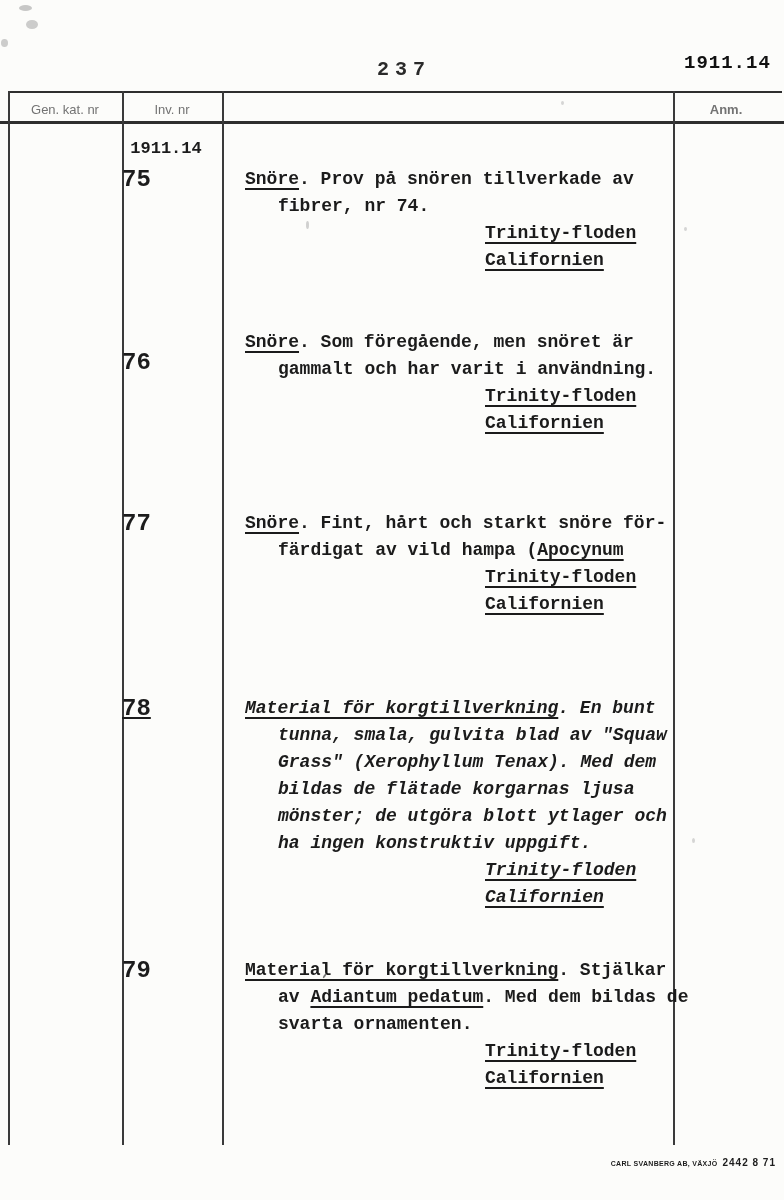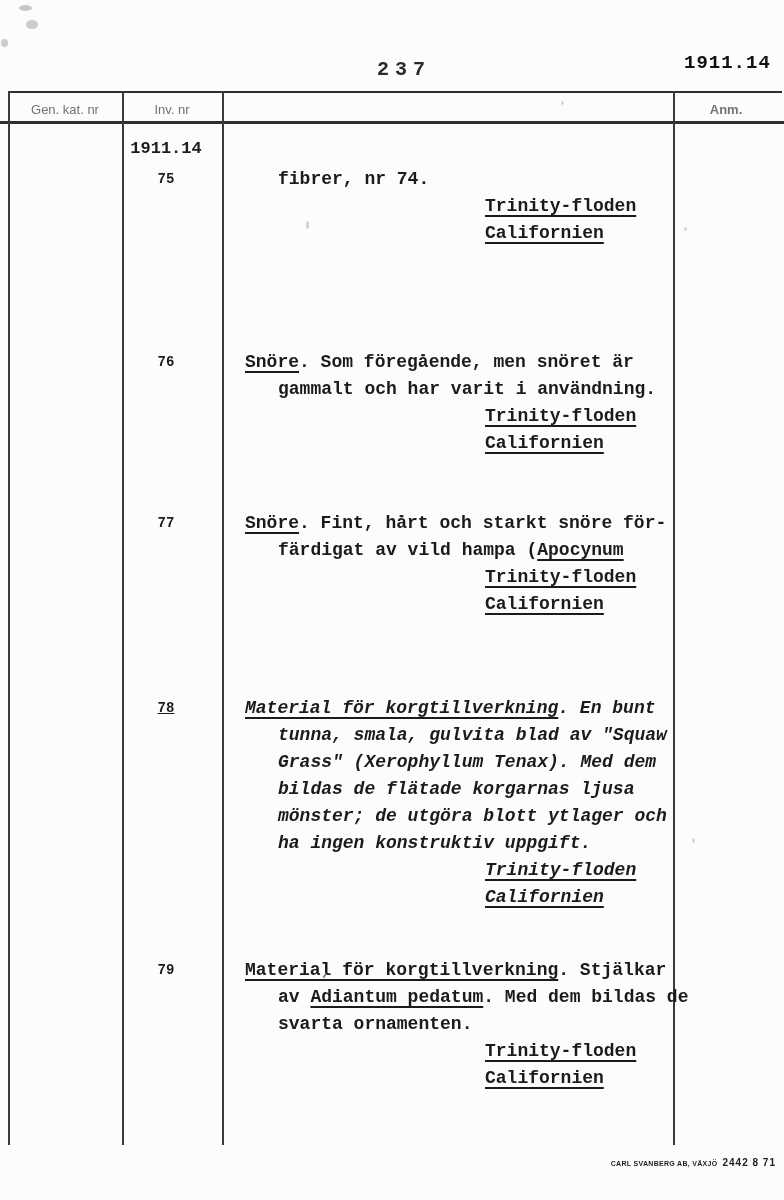--- a/index.html
+++ b/index.html
@@ -36,21 +36,21 @@
   #col-genkat{left:8px;width:114px;}
   #col-invnr{left:122px;width:100px;}
   #col-anm{left:673px;width:106px;font-weight:bold;}
   
   .inv-year{
     position:absolute;left:122px;width:88px;top:139px;
     text-align:center;font-size:17px;font-weight:700;letter-spacing:0px;
   }
   .inv-num{
     position:absolute;left:122px;width:88px;
-    text-align:center;font-size:14px;font-weight:700;line-height:27px;
+    font-size:24px;font-weight:700;line-height:27px;
   }
   .entry-body{
     position:absolute;left:245px;width:470px;
   }
   .line{
     height:27px;line-height:27px;font-size:18px;font-weight:700;
     white-space:pre;letter-spacing:0px;color:#1b1b1b;
   }
   .line.ind{padding-left:33px;}
   .line.loc{padding-left:240px;}
@@ -82,26 +82,27 @@
 
 <div class="col-header" id="col-genkat">Gen. kat. nr</div>
 <div class="col-header" id="col-invnr">Inv. nr</div>
 <div class="col-header" id="col-anm">Anm.</div>
 
 <div class="inv-year">1911.14</div>
 
 <div id="entries">
     <div class="inv-num" style="top: 166px;">75</div>
     <div class="entry-body" style="top: 166px;">
+      <div class="line"><span class="u">Snöre</span><span>. Prov på snören tillverkade av</span></div>
       <div class="line ind"><span>fibrer, nr 74.</span></div>
       <div class="line loc"><span class="u">Trinity-floden</span></div>
       <div class="line loc"><span class="u">Californien</span></div>
     </div>
     <div class="inv-num" style="top: 349px;">76</div>
-    <div class="entry-body" style="top: 349px;">
+    <div class="entry-body" style="top: 329px;">
       <div class="line"><span class="u">Snöre</span><span>. Som föregående, men snöret är</span></div>
       <div class="line ind"><span>gammalt och har varit i användning.</span></div>
       <div class="line loc"><span class="u">Trinity-floden</span></div>
       <div class="line loc"><span class="u">Californien</span></div>
     </div>
     <div class="inv-num" style="top: 510px;">77</div>
     <div class="entry-body" style="top: 510px;">
       <div class="line"><span class="u">Snöre</span><span>. Fint, hårt och starkt snöre för-</span></div>
       <div class="line ind"><span>färdigat av vild hampa (</span><span class="u">Apocynum</span></div>
       <div class="line loc"><span class="u">Trinity-floden</span></div>

